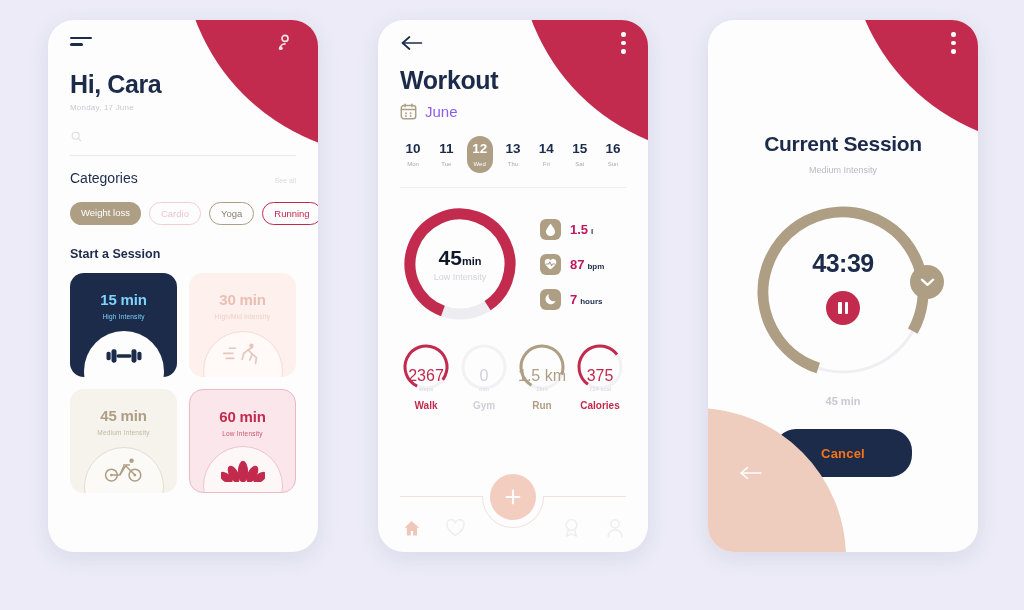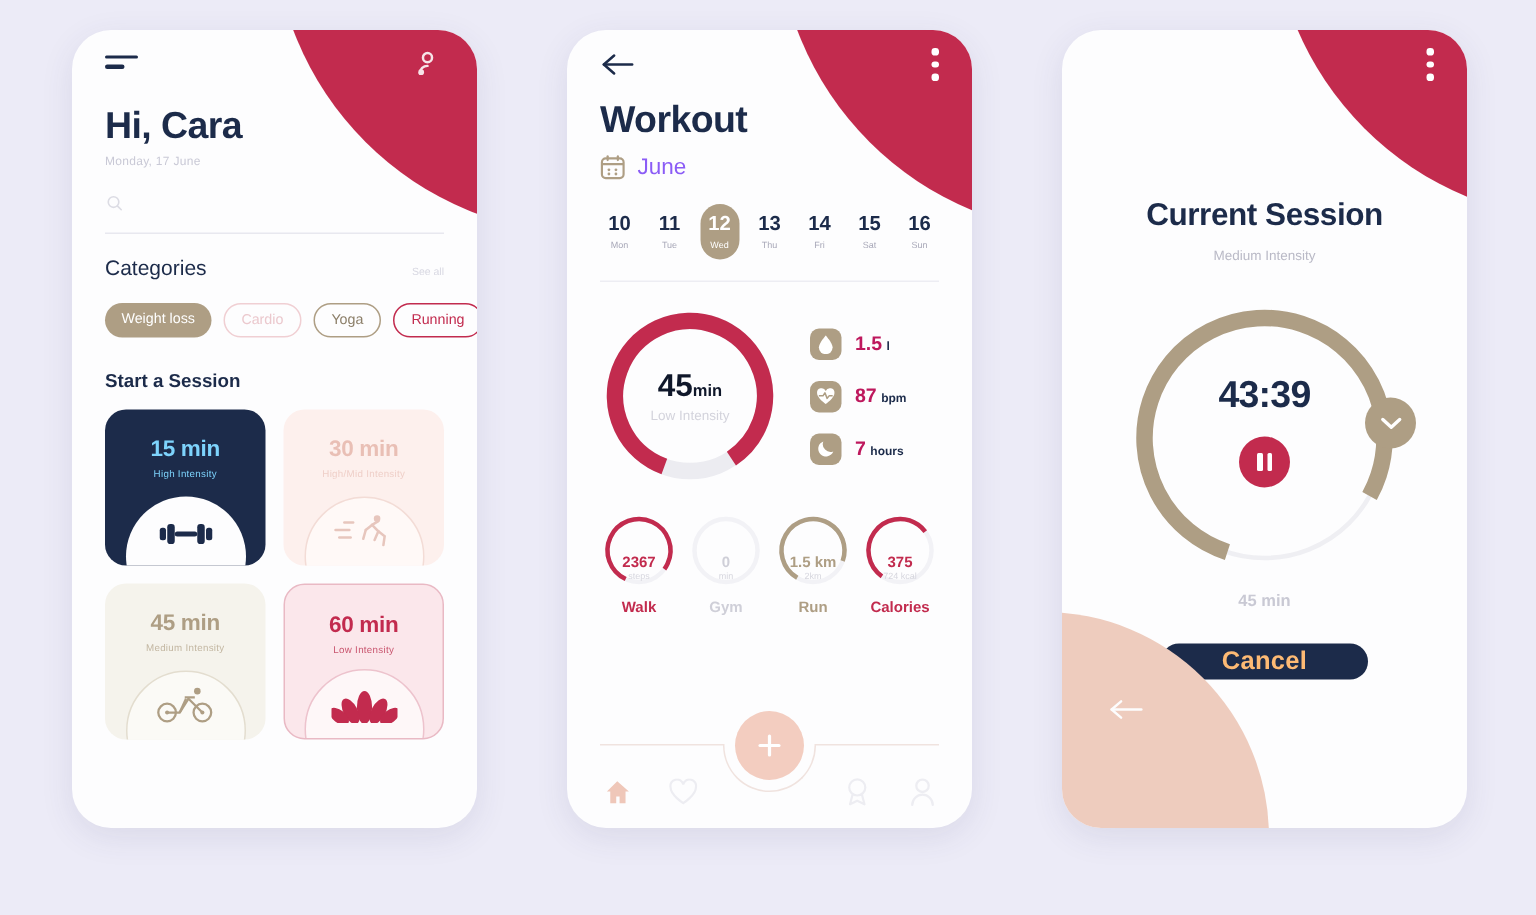--- a/index.html
+++ b/index.html
@@ -115,21 +115,21 @@
   .sicon { width: 21px; height: 21px; border-radius: 6px; background: #AE9E84;
            display: flex; align-items: center; justify-content: center; }
   .sval { font-size: 13px; font-weight: bold; color: #be185d; }
   .sunit { font-size: 8px; font-weight: bold; color: #1C2B4A; margin-left: 3px; }
 
   .metrics { display: flex; justify-content: space-between; margin-top: 18px; }
   .metric { text-align: center; width: 52px; }
   .mring { position: relative; width: 50px; height: 50px; margin: 0 auto; }
   .mring .mv { position: absolute; inset: 0; display: flex; flex-direction: column;
                align-items: center; justify-content: center; }
-  .mv .m1 { font-size: 10px; font-weight: bold; margin-top: 24px; }
+  .mv .m1 { font-size: 16px; font-weight: normal; margin-top: 24px; }
   .mv .m2 { font-size: 6px; margin-top: 1px; color: #D6D6DE; }
   .mname { font-size: 10px; font-weight: bold; margin-top: 8px; }
 
   .navwrap { position: absolute; left: 0; right: 0; bottom: 0; height: 74px; }
   .navline { position: absolute; left: 22px; right: 22px; top: 18px; height: 1px; background: #F0E3DF; }
   .navnotch { position: absolute; left: 50%; transform: translateX(-50%); top: 18px;
               width: 62px; height: 32px; background: #FDFDFE;
               border: 1px solid #F0E3DF; border-top: none; border-radius: 0 0 34px 34px; }
   .fab { position: absolute; left: 50%; transform: translateX(-50%); top: -4px;
          width: 46px; height: 46px; border-radius: 50%; background: #F3CDC0;
@@ -145,23 +145,23 @@
   .timer-txt { position: absolute; left: 0; right: 0; top: 52px; text-align: center;
                font-size: 25px; font-weight: bold; color: #1C2B4A; letter-spacing: -.5px; }
   .pausebtn { position: absolute; left: 50%; transform: translateX(-50%); top: 94px;
               width: 34px; height: 34px; border-radius: 50%; background: #C22B4E;
               display: flex; align-items: center; justify-content: center; gap: 3px; }
   .pausebtn i { width: 3.5px; height: 12px; background: #fff; border-radius: 1px; display: block; }
   .handle { position: absolute; right: -6px; top: 68px; width: 34px; height: 34px;
             border-radius: 50%; background: #AE9E84;
             display: flex; align-items: center; justify-content: center; }
   .cs-dur { text-align: center; font-size: 11px; color: #C9C9D4; margin-top: 8px; font-weight: bold; }
-  .cancel { display: block; width: 138px; margin: 22px auto 0; height: 24px;
-            border-radius: 22px; background: #1C2B4A; color: #fdba74;
-            font-size: 17px; font-weight: bold; border: none;
+  .cancel { display: block; width: 138px; margin: 22px auto 0; height: 48px;
+            border-radius: 22px; background: #1C2B4A; color: #f97316;
+            font-size: 13px; font-weight: bold; border: none;
             font-family: "Liberation Sans", sans-serif; letter-spacing: .2px; }
   .backarrow-bl { position: absolute; left: 30px; bottom: 70px; }
 </style>
 </head>
 <body>
 
 <div class="stage">
 
   <div class="phone" id="phone1">
     <div class="corner-blob"></div>

